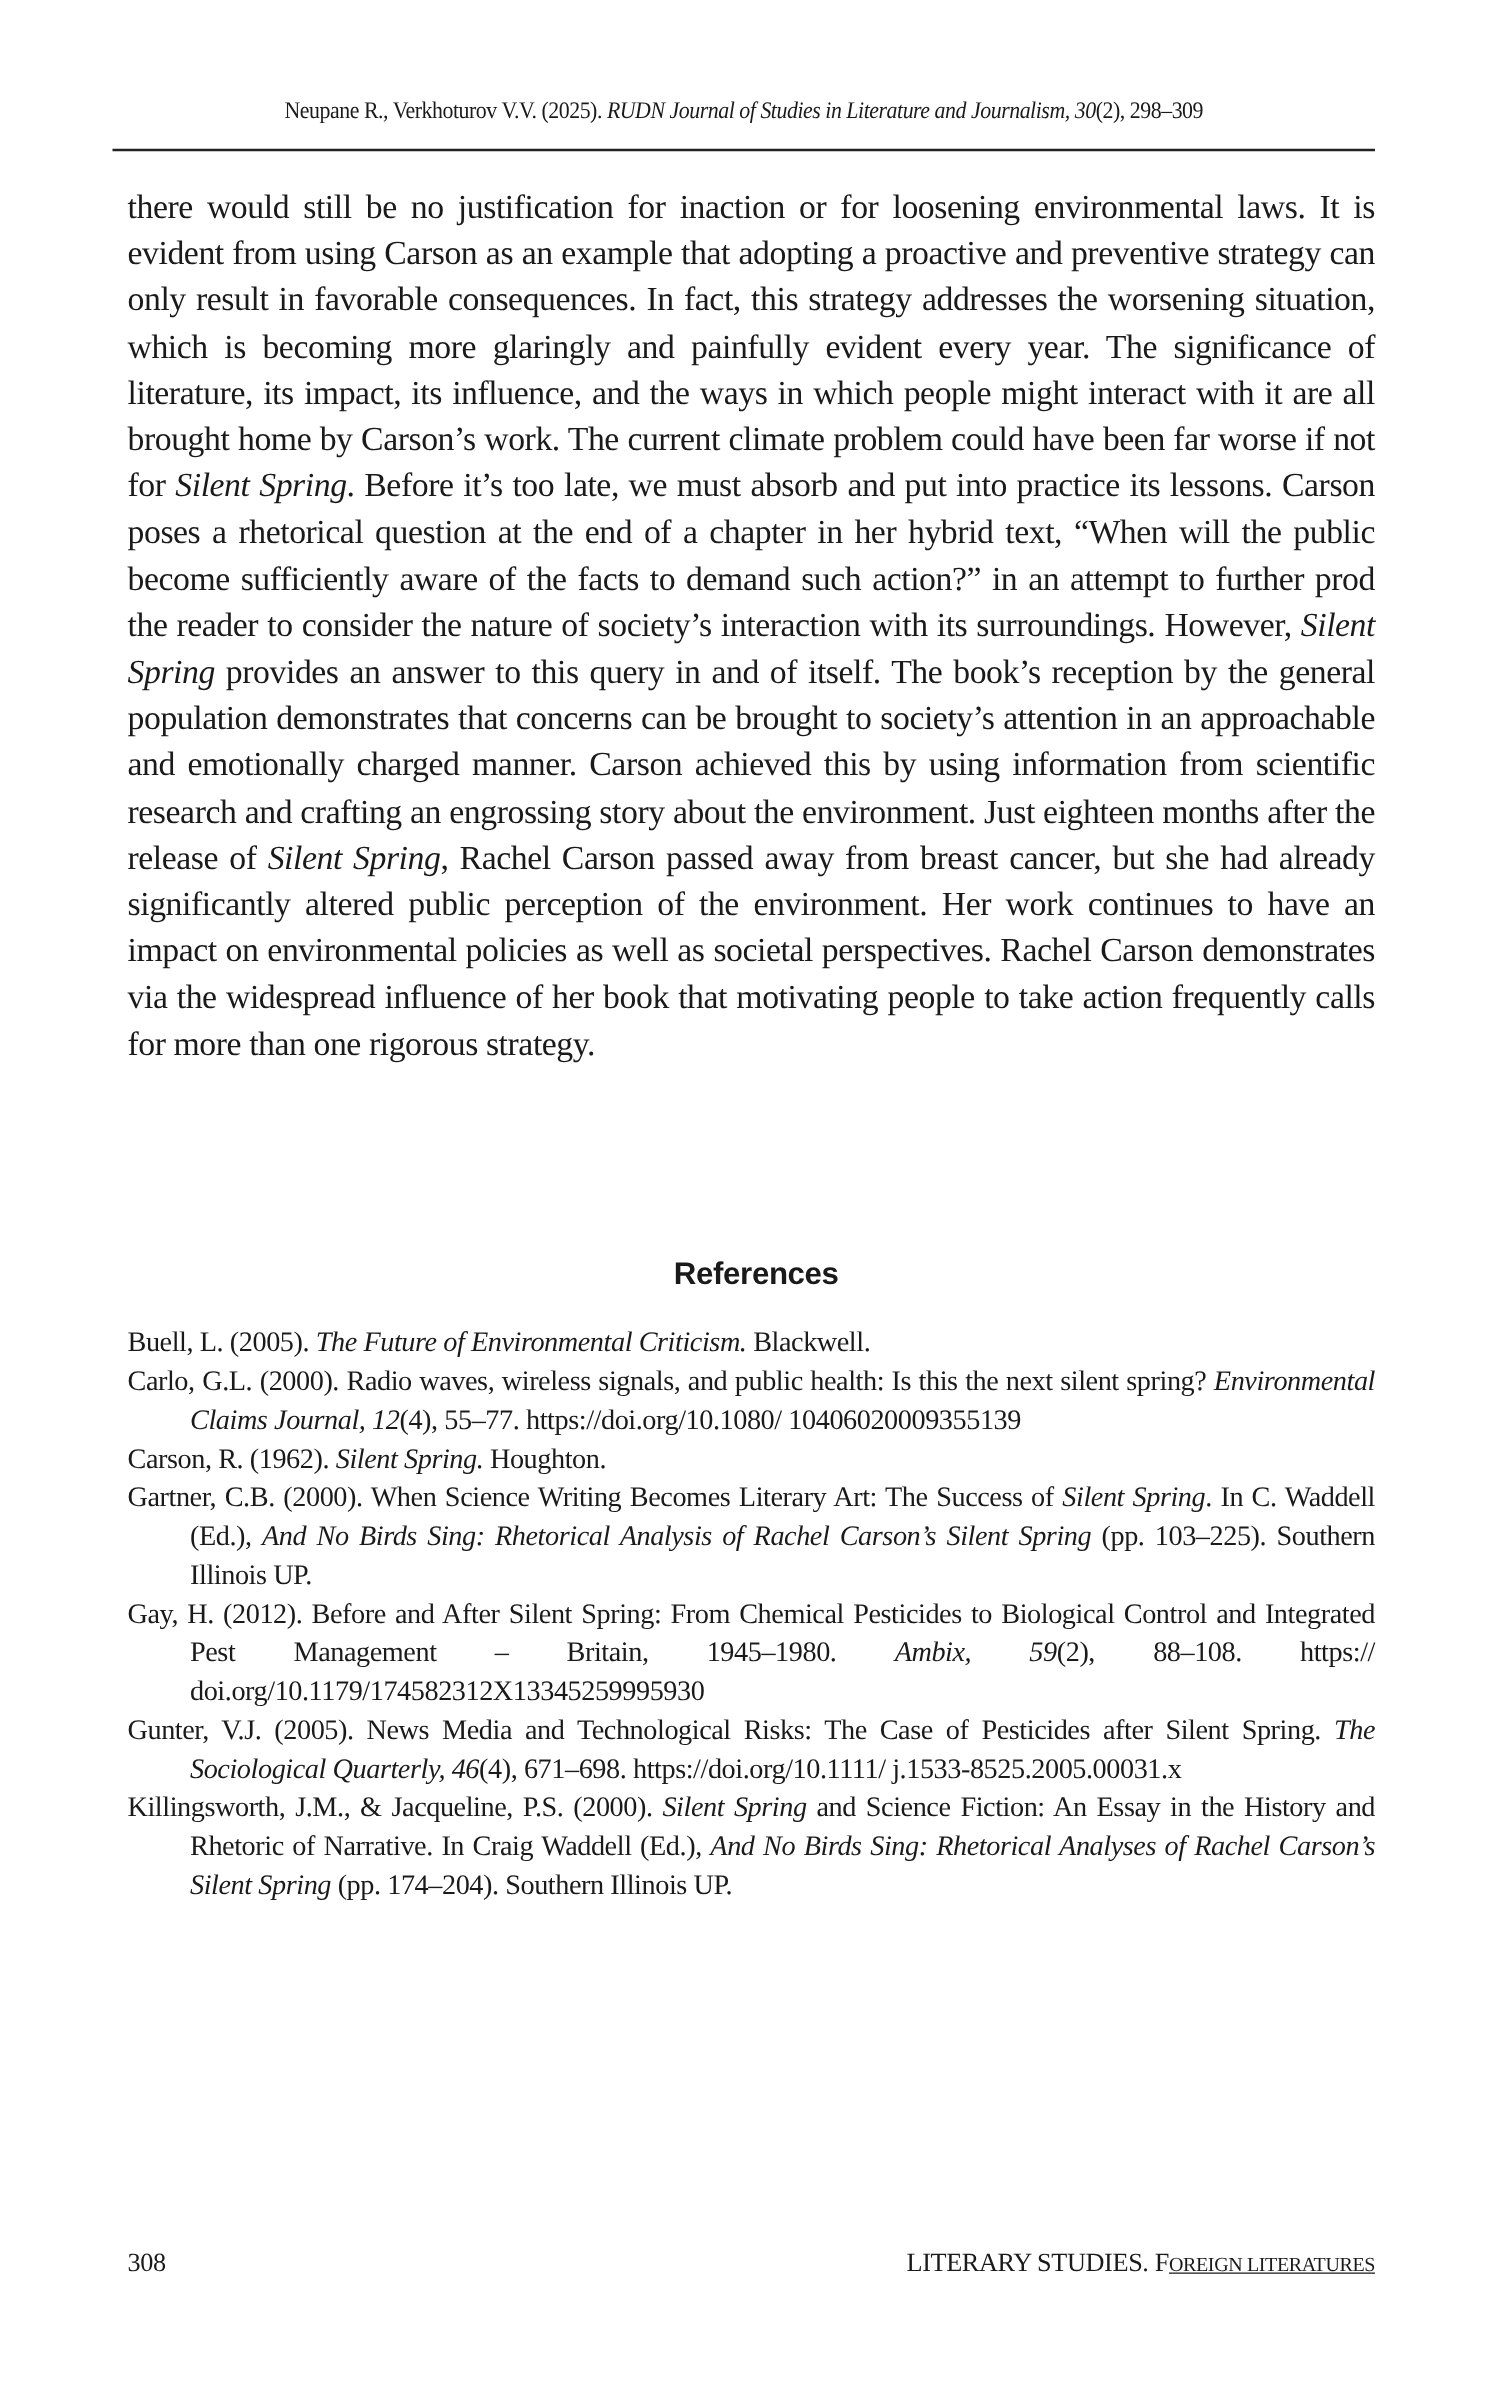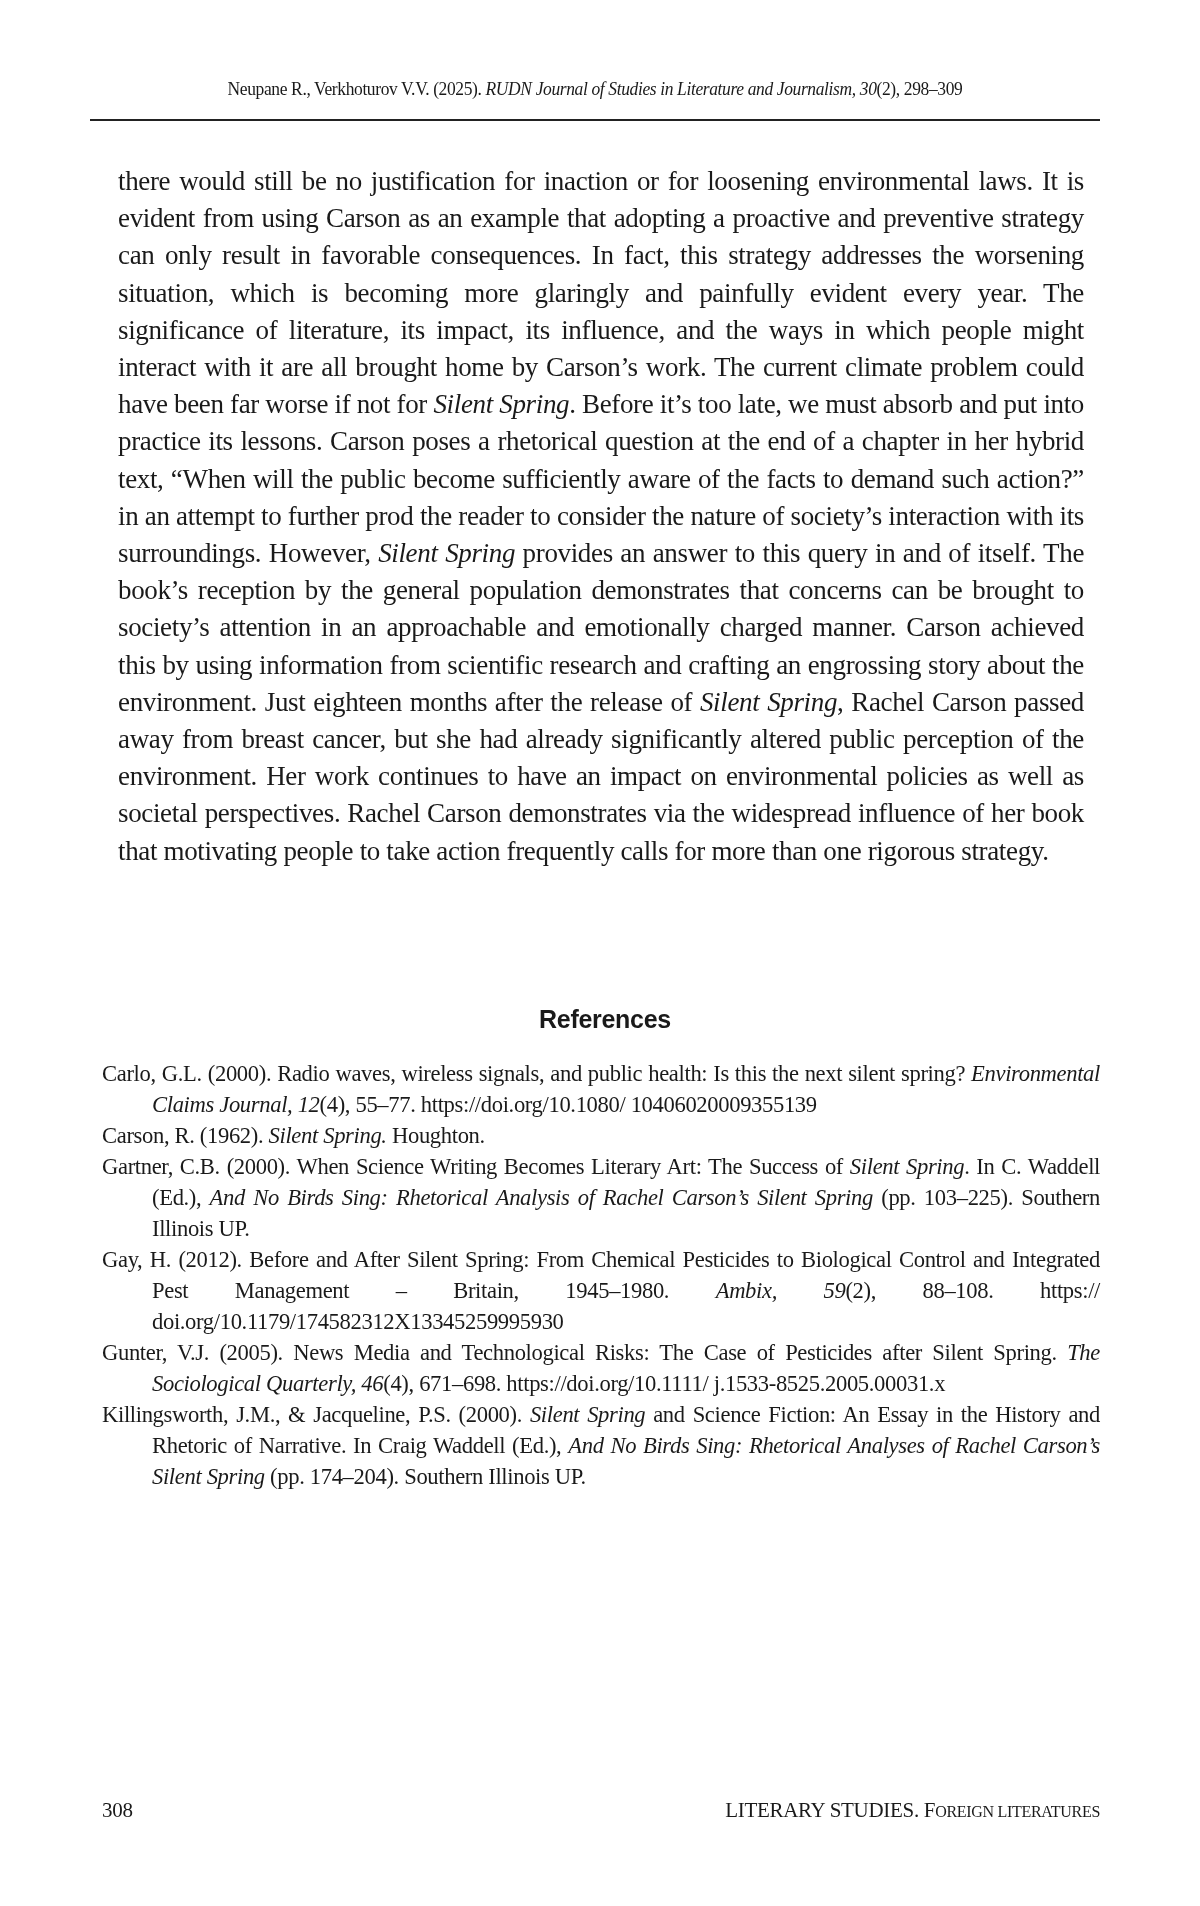--- a/index.html
+++ b/index.html
@@ -9,53 +9,54 @@
       position: absolute; left: 90px; top: 78px; width: 1010px;
       text-align: center; font-family: "Liberation Serif", serif; font-size: 19px;
       letter-spacing: -0.4px; transform: scaleX(0.92); transform-origin: center;
     }
     .head-rule { position: absolute; left: 90px; top: 119px; width: 1010px; height: 0; border-top: 2px solid #222; }
     .body-text {
       position: absolute; left: 102px; top: 147px; width: 998px;
       font-family: "Liberation Serif", serif; font-size: 27px; line-height: 37.2px;
       text-align: justify; margin: 0; letter-spacing: -0.35px;
     }
-    .body-text p { margin: 16px; }
+    .body-text p { margin: 0; }
     .ref-heading {
       position: absolute; left: 100px; top: 1005px; width: 1010px; text-align: center;
       font-family: "Liberation Sans", sans-serif; font-weight: bold; font-size: 25px;
       letter-spacing: -0.3px;
     }
     .refs {
       position: absolute; left: 102px; top: 1058px; width: 998px; margin: 0; padding: 0; list-style: none;
       font-family: "Liberation Serif", serif; font-size: 22.6px; line-height: 31px; letter-spacing: -0.35px;
     }
     .refs li { padding-left: 50px; text-indent: -50px; text-align: justify; margin: 0; }
     .footer-page { position: absolute; left: 102px; top: 1798px; font-family: "Liberation Serif", serif; font-size: 21px; letter-spacing: -0.3px; }
     .footer-section { position: absolute; right: 100px; top: 1798px; font-family: "Liberation Serif", serif; font-size: 21px; letter-spacing: -0.3px; }
-    .sc { font-variant: small-caps; }
+    .sc { font-variant: small-caps; text-decoration: underline; }
     i { font-style: italic; }
   </style>
 </head>
 <body>
 
 <div class="page">
 
   <div class="running-head">
     <span>Neupane R., Verkhoturov V.V. (2025). </span><i>RUDN Journal of Studies in Literature and Journalism,</i><i> 30</i><span>(2), 298–309</span>
   </div>
   <div class="head-rule"></div>
 
   <div class="body-text">
     <p><span>there would still be no justification for inaction or for loosening environmental laws. It is evident from using Carson as an example that adopting a proactive and preventive strategy can only result in favorable consequences. In fact, this strategy addresses the worsening situation, which is becoming more glaringly and painfully evident every year. The significance of literature, its impact, its influence, and the ways in which people might interact with it are all brought home by Carson’s work. The current climate problem could have been far worse if not for </span><i>Silent Spring</i><span>. Before it’s too late, we must absorb and put into practice its lessons. Carson poses a rhetorical question at the end of a chapter in her hybrid text, “When will the public become sufficiently aware of the facts to demand such action?” in an attempt to further prod the reader to consider the nature of society’s interaction with its surroundings. However, </span><i>Silent Spring</i><span> provides an answer to this query in and of itself. The book’s reception by the general population demonstrates that concerns can be brought to society’s attention in an approachable and emotionally charged manner. Carson achieved this by using information from scientific research and crafting an engrossing story about the environment. Just eighteen months after the release of </span><i>Silent Spring</i><span>, Rachel Carson passed away from breast cancer, but she had already significantly altered public perception of the environment. Her work continues to have an impact on environmental policies as well as societal perspectives. Rachel Carson demonstrates via the widespread influence of her book that motivating people to take action frequently calls for more than one rigorous strategy.</span></p>
   </div>
 
   <div class="ref-heading">References</div>
 
   <ul class="refs">
+    <li><span>Buell, L. (2005). </span><i>The Future of Environmental Criticism.</i><span> Blackwell.</span></li>
     <li><span>Carlo, G.L. (2000). Radio waves, wireless signals, and public health: Is this the next silent spring? </span><i>Environmental Claims Journal, 12</i><span>(4), 55–77. https://doi.org/10.1080/ 10406020009355139</span></li>
     <li><span>Carson, R. (1962). </span><i>Silent Spring.</i><span> Houghton.</span></li>
     <li><span>Gartner, C.B. (2000). When Science Writing Becomes Literary Art: The Success of </span><i>Silent Spring</i><span>. In C. Waddell (Ed.), </span><i>And No Birds Sing: Rhetorical Analysis of Rachel Carson’s Silent Spring</i><span> (pp. 103–225). Southern Illinois UP.</span></li>
     <li><span>Gay, H. (2012). Before and After Silent Spring: From Chemical Pesticides to Biological Control and Integrated Pest Management – Britain, 1945–1980. </span><i>Ambix, 59</i><span>(2), 88–108. https:// doi.org/10.1179/174582312X13345259995930</span></li>
     <li><span>Gunter, V.J. (2005). News Media and Technological Risks: The Case of Pesticides after Silent Spring. </span><i>The Sociological Quarterly, 46</i><span>(4), 671–698. https://doi.org/10.1111/ j.1533-8525.2005.00031.x</span></li>
     <li><span>Killingsworth, J.M., &amp; Jacqueline, P.S. (2000). </span><i>Silent Spring</i><span> and Science Fiction: An Essay in the History and Rhetoric of Narrative. In Craig Waddell (Ed.), </span><i>And No Birds Sing: Rhetorical Analyses of Rachel Carson’s Silent Spring</i><span> (pp. 174–204). Southern Illinois UP.</span></li>
   </ul>
 
   <div class="footer-page">308</div>
   <div class="footer-section"><span>LITERARY STUDIES. </span><span>F</span><span class="sc" style="font-size:16px">OREIGN LITERATURES</span></div>

